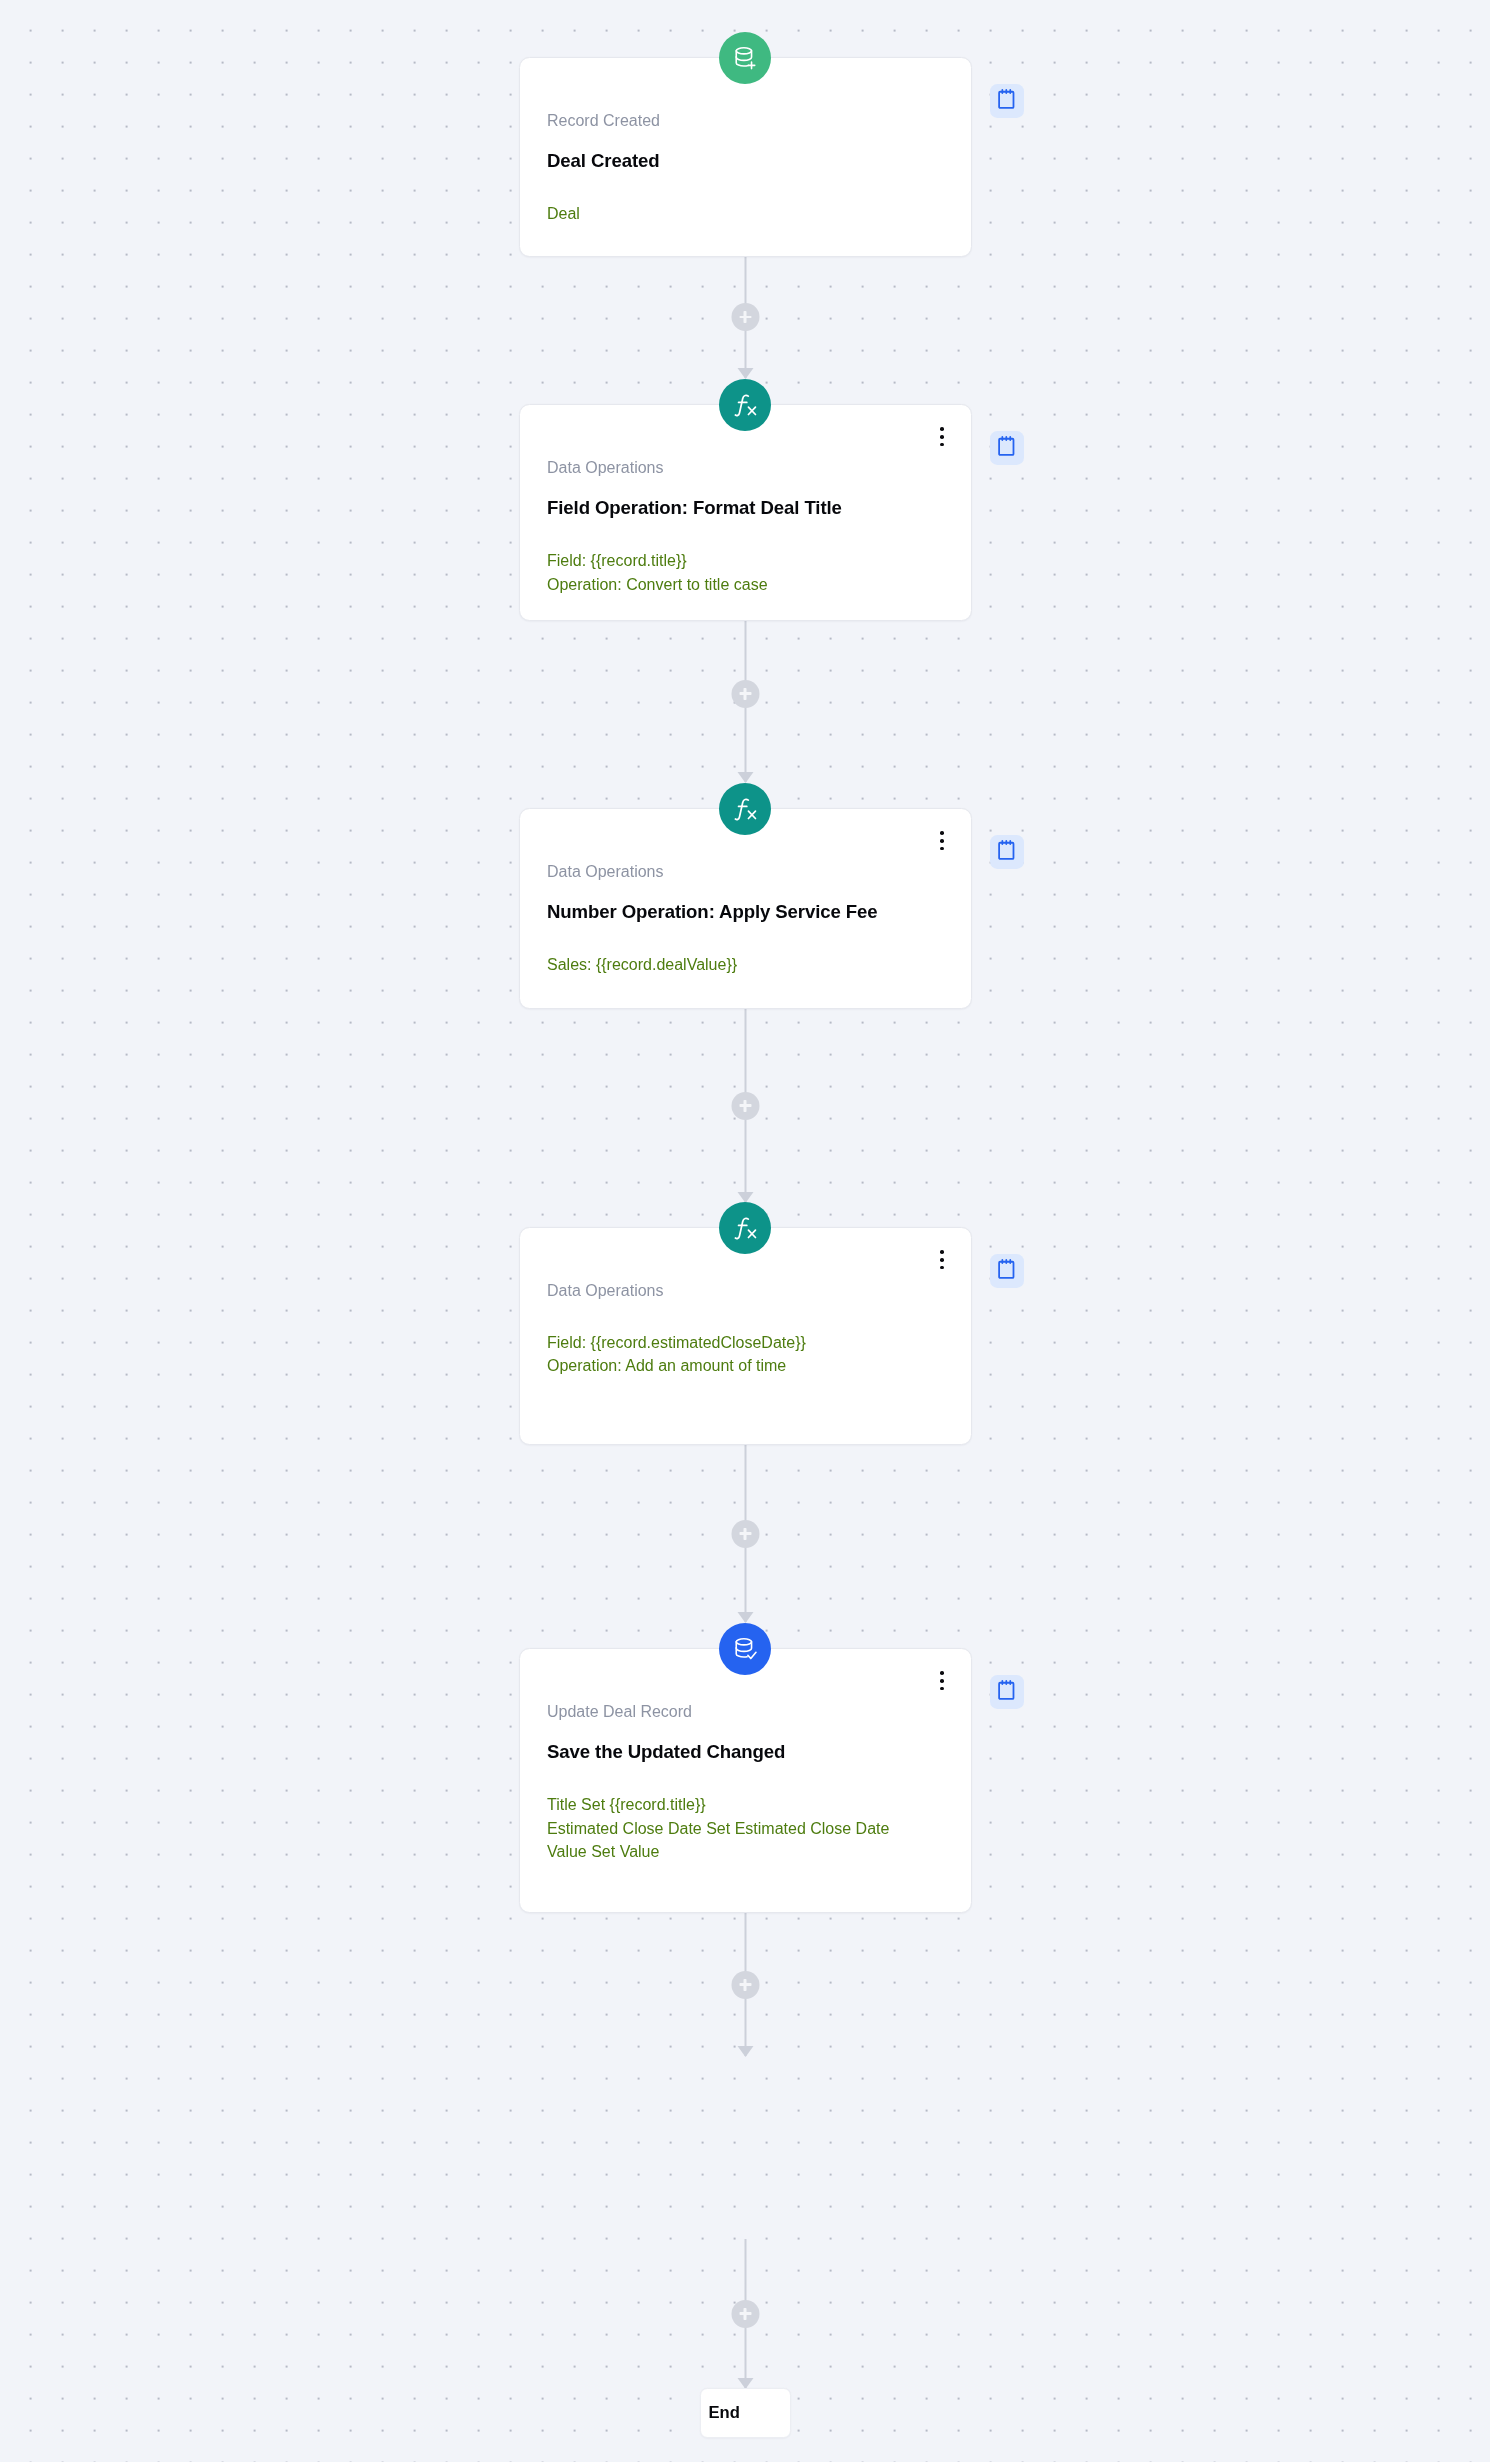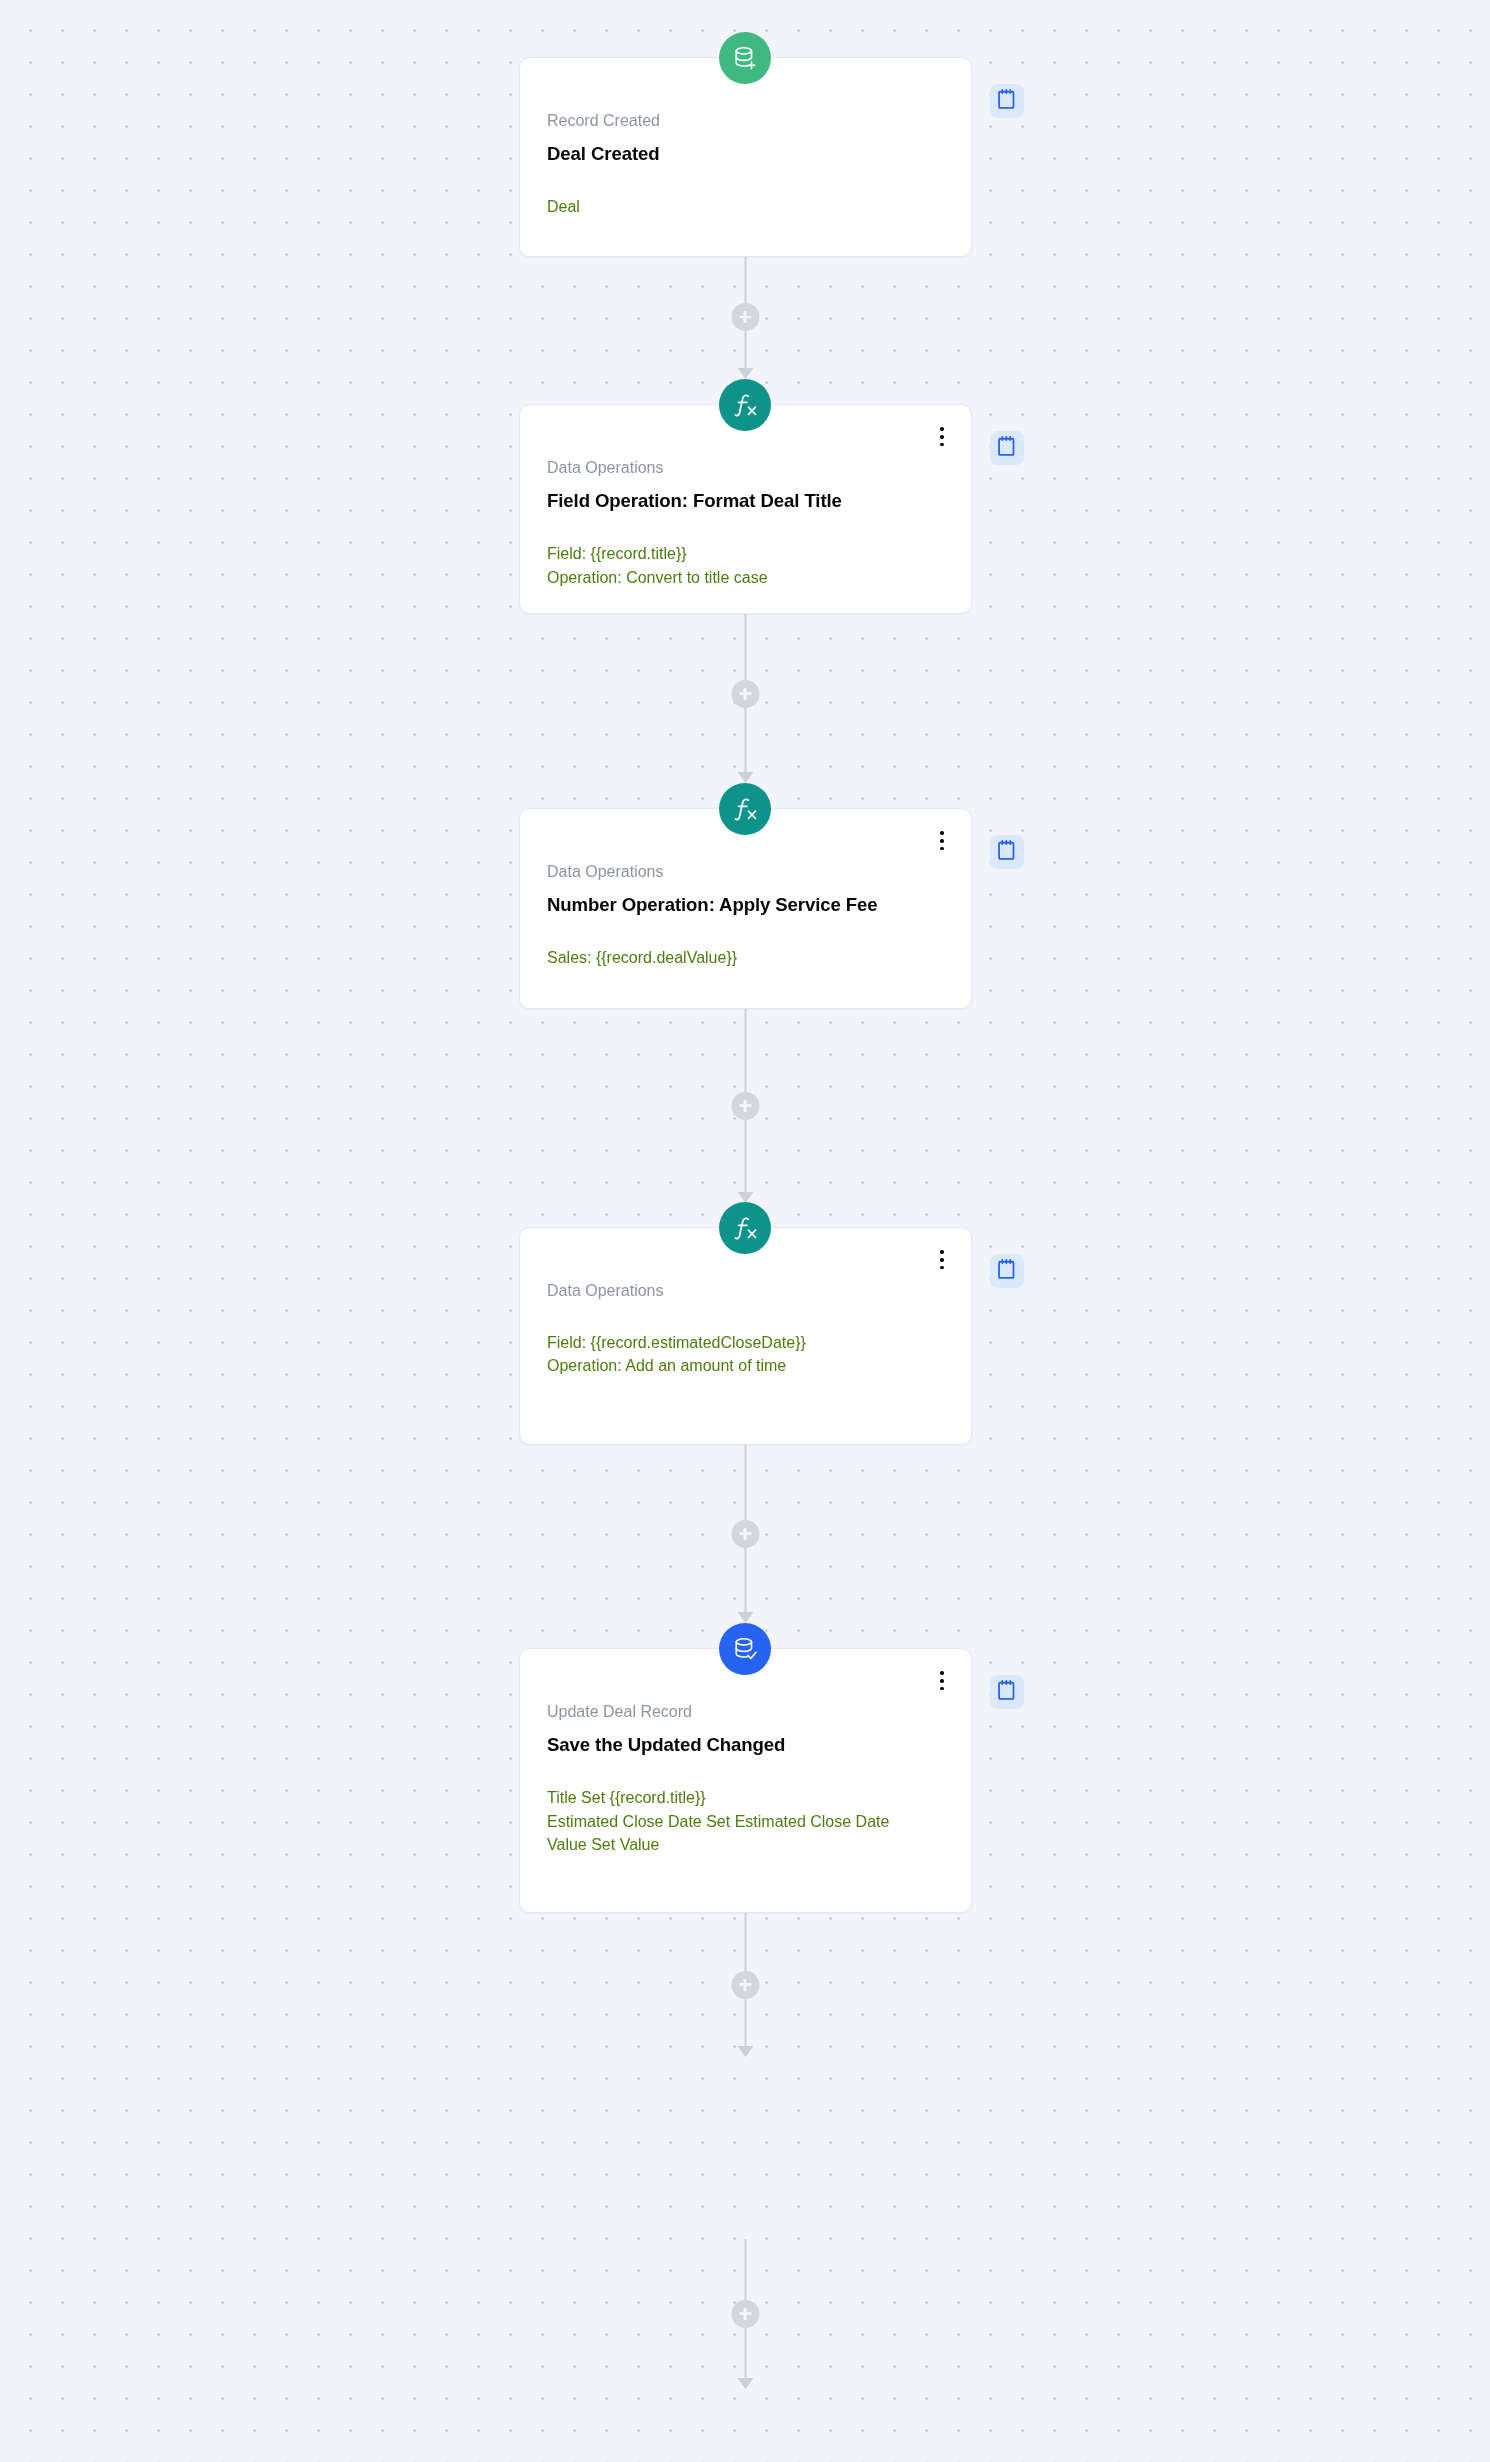--- a/index.html
+++ b/index.html
@@ -116,21 +116,21 @@
   }
 
   
   .subtitle {
     font-size: 16px;
     color: #8d93a3;
     line-height: 1.35;
     font-weight: 400;
   }
   .title {
-    margin-top: 9px;
+    margin-top: 16px;
     font-size: 18.6px;
     font-weight: 700;
     color: #07080c;
     line-height: 1.38;
     letter-spacing: -0.1px;
   }
   .meta {
     margin-top: 29px;
     font-size: 16px;
     color: #4d7c0f;
@@ -365,14 +365,19 @@
           </div>
       <div class="subtitle">Update Deal Record</div>
       <div class="title">Save the Updated Changed</div>
       <div class="meta">
           <span class="line">Title Set {{record.title}}</span>
           <span class="line">Estimated Close Date Set Estimated Close Date</span>
           <span class="line">Value Set Value</span>
         </div>
     </div>
     </div>
+    <div class="node-wrap" style="top: 2388px;">
+    <div class="card end-card" style="min-height:50px">
+      <div class="end-label">End</div>
+    </div>
+    </div>
   </div>
 
 
 </body></html>

